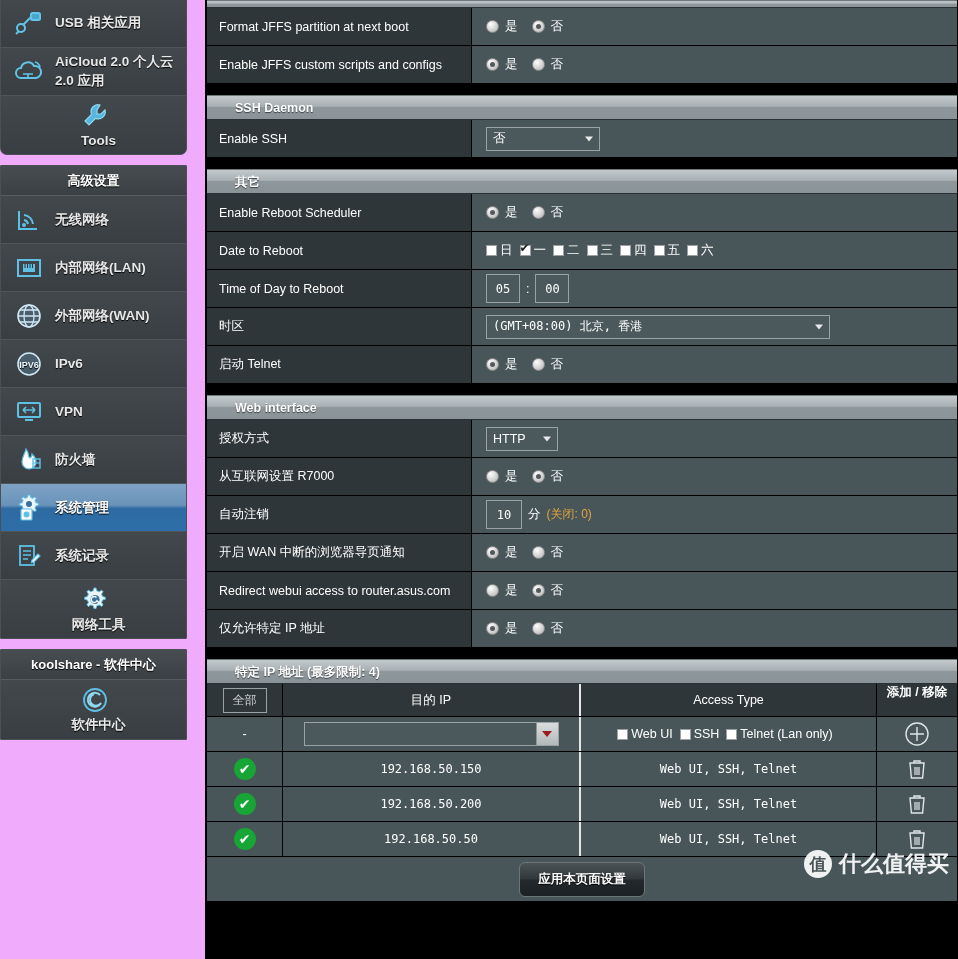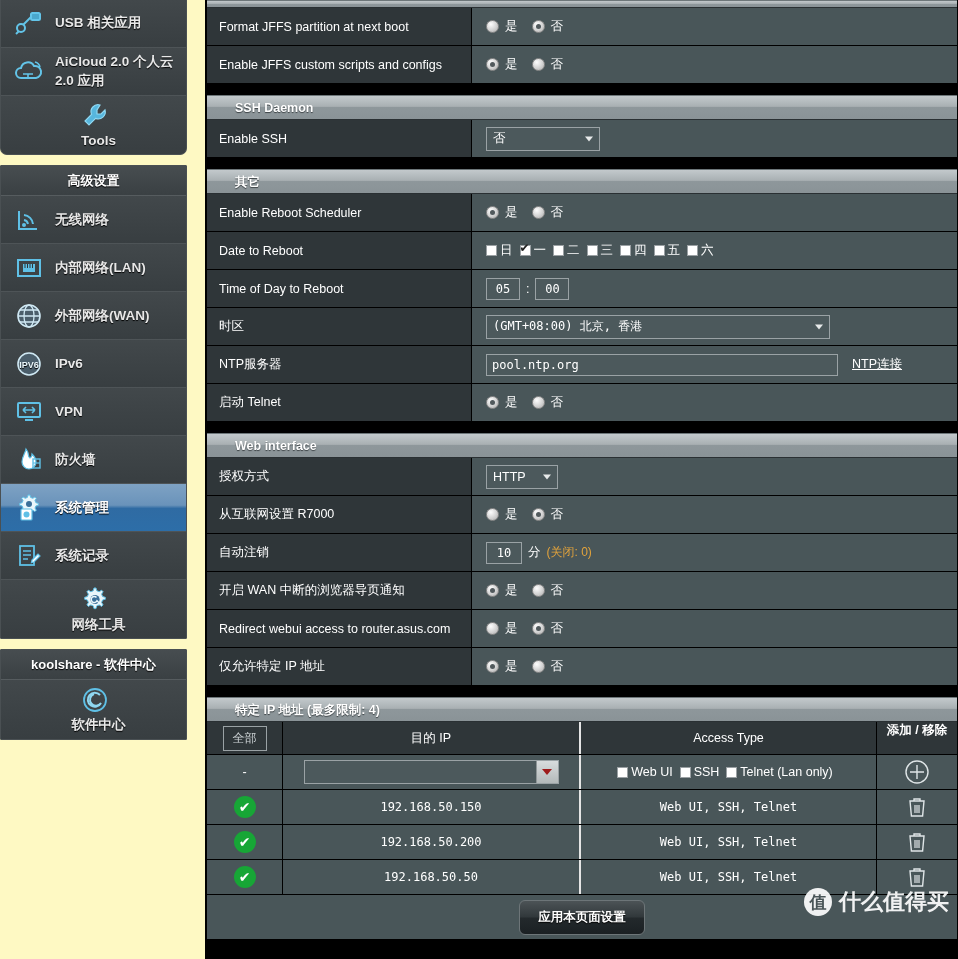--- a/index.html
+++ b/index.html
@@ -8,21 +8,21 @@
     width: 958px; height: 959px;
     background: #000;
     font-family: "Liberation Sans", "DejaVu Sans", sans-serif;
     overflow: hidden;
   }
   .page { position: relative; width: 958px; height: 959px; background:#000; display:flex; }
 
   
   .sidebar {
     width: 205px; min-width:205px; height: 959px;
-    background: #fef9c3;
+    background: #f0abfc;
     padding: 0 0 1px 0;
     position: relative;
   }
   .nav-group {
     width: 187px;
     margin: 0 0 10px 0;
     background: #3c4245;
     border-radius: 1px;
     overflow: hidden;
     border: 1px solid #4a5053;
@@ -146,21 +146,21 @@
     padding: 0 0 0 6px;
     position: relative;
     cursor: pointer;
   }
   .sel .arrow {
     position:absolute; right:6px; top:50%; transform: translateY(-50%);
     width:0;height:0;border-left:4px solid transparent;border-right:4px solid transparent;
     border-top:5px solid #e7eaea;
   }
   .txtin {
-    height: 22px;
+    height: 29px;
     background: #4c595c;
     border: 1px solid #9aa2a5;
     color:#fff;
     font-family: "DejaVu Sans Mono", "Liberation Mono", monospace;
     font-size: 12px;
     padding: 0 5px;
     outline: none;
   }
   .link {
     color:#fff; font-size:12.5px; text-decoration: underline; margin-left: 14px; cursor:pointer;
@@ -483,27 +483,20 @@
     <div class="row">
       <div class="row-label">时区</div>
       <div class="row-value">
         <div class="sel" style="width:344px">
           <span style="font-family:'DejaVu Sans Mono','Liberation Mono',monospace;font-size:12px">(GMT+08:00) 北京, 香港</span>
           <span class="arrow"></span>
         </div>
       </div>
     </div>
 
-    <div class="row">
-      <div class="row-label">NTP服务器</div>
-      <div class="row-value">
-        <span class="txtin" style="width:352px;display:inline-flex;align-items:center">pool.ntp.org</span>
-        <span class="link">NTP连接</span>
-      </div>
-    </div>
 
     <div class="row">
       <div class="row-label">启动 Telnet</div>
       <div class="row-value">
         <div class="radio-group">
           <span class="radio on"></span>
           <span class="radio-lbl">是</span>
           <span class="radio"></span>
           <span class="radio-lbl">否</span>
         </div>

